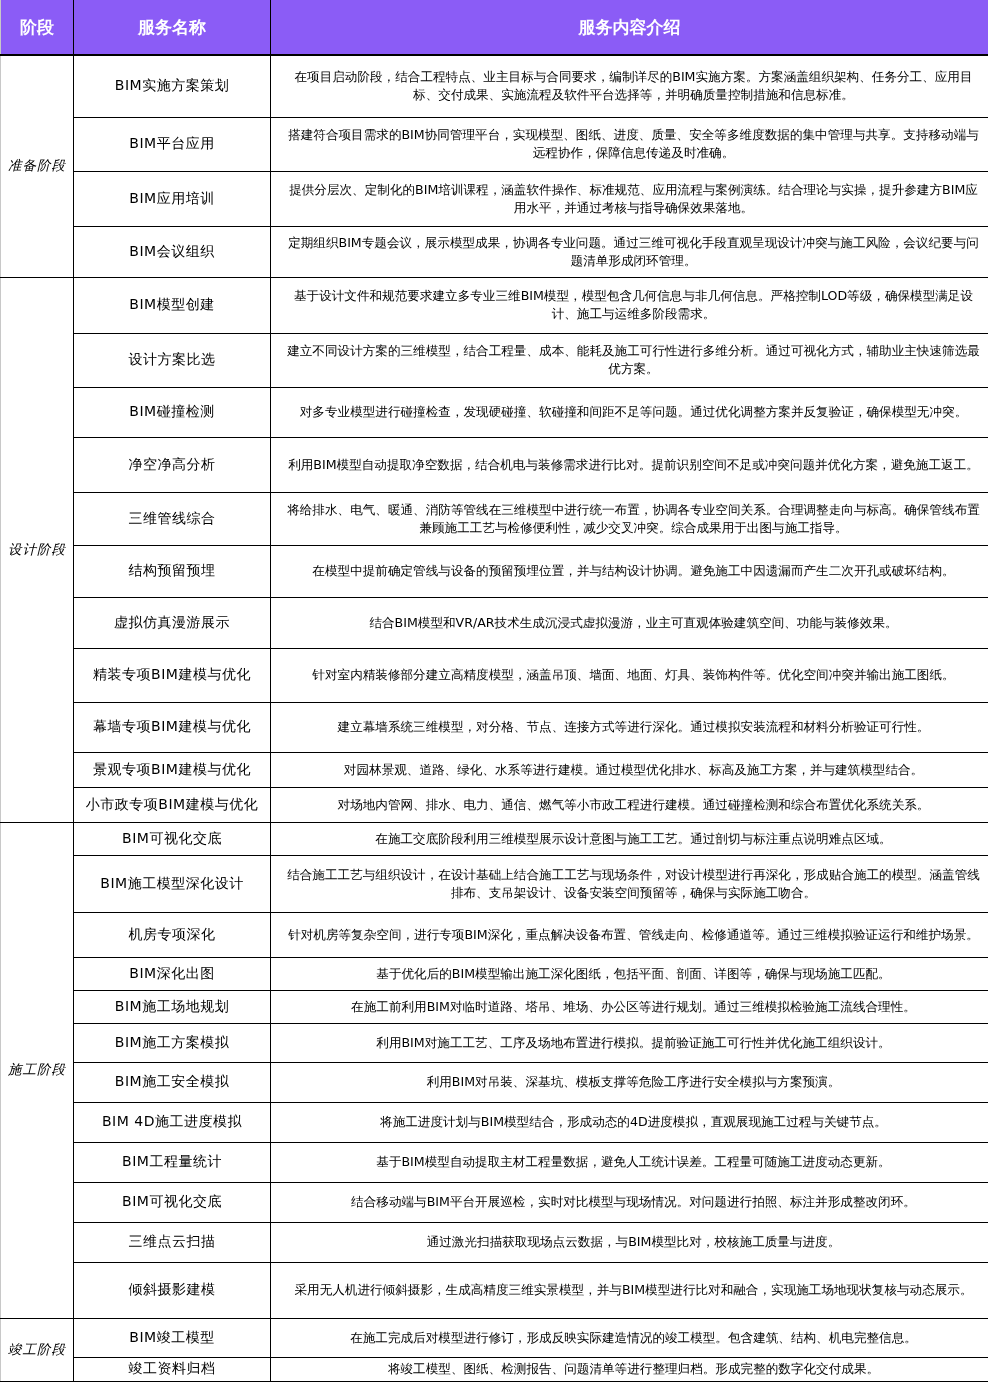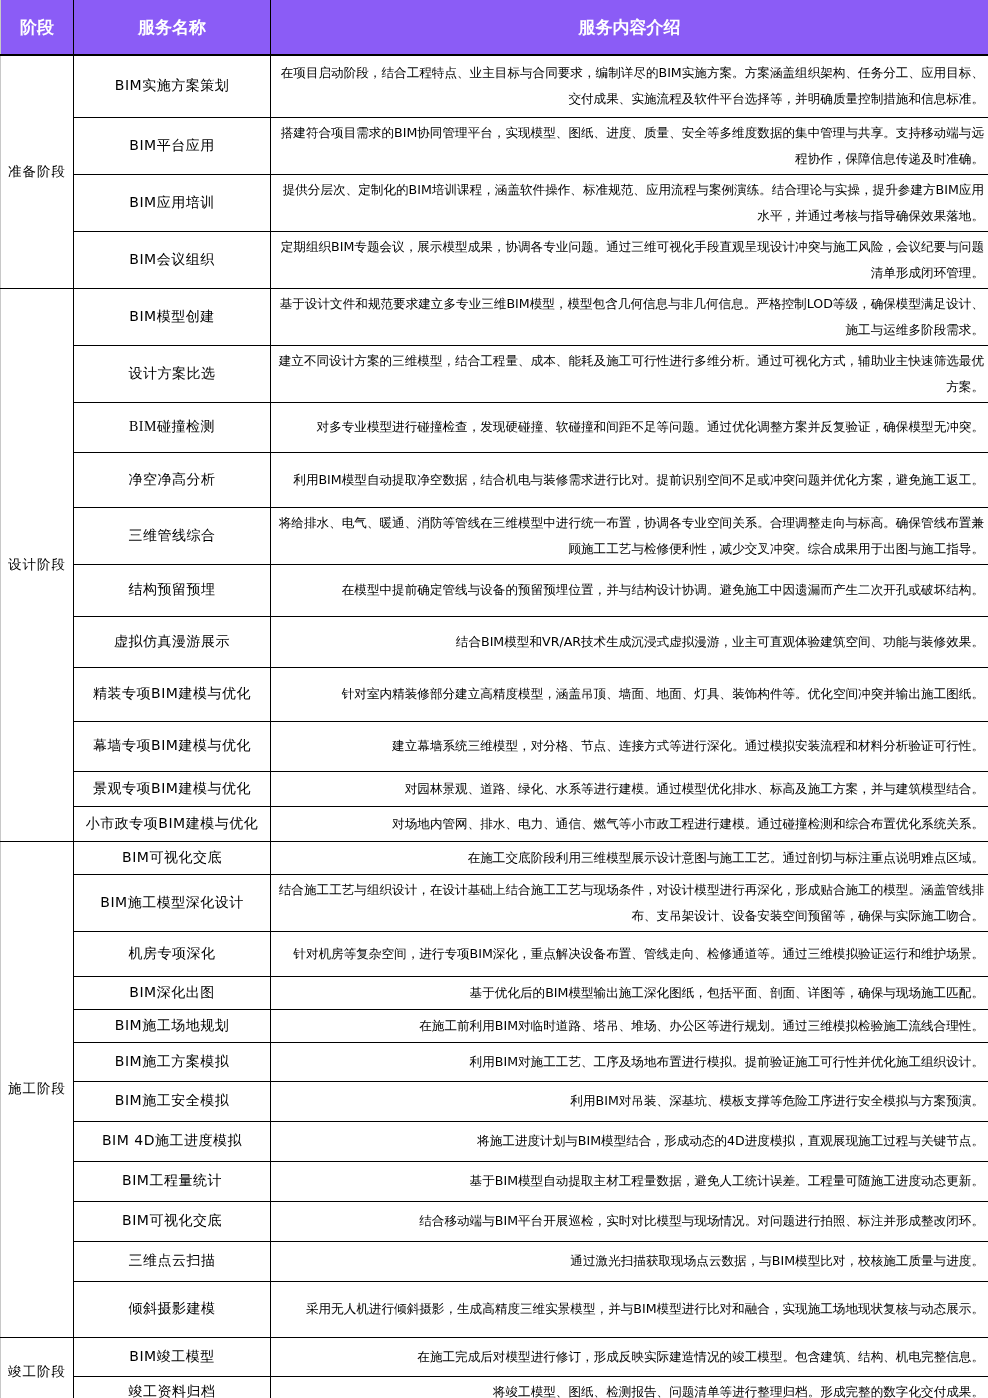--- a/index.html
+++ b/index.html
@@ -5,23 +5,23 @@
   html, body { margin: 0; padding: 0; background: #ffffff; }
   body { width: 988px; height: 1398px; overflow: hidden; font-family: "DejaVu Sans", "Liberation Sans", sans-serif; }
   table { border-collapse: collapse; table-layout: fixed; width: 988px; }
   th {
     background: #8b5cf6; color: #ffffff; font-weight: bold; font-size: 17px;
     height: 54px; border-right: 1px solid #000; border-bottom: 2px solid #000; padding: 0;
     text-align: center; vertical-align: middle;
   }
   th.stage-h { border-left: 1px solid #c8c8c8; border-right: 1px solid #000; }
   td { border: 1px solid #000; padding: 0; vertical-align: middle; color: #000; font-size: 13px; }
-  td.stage { text-align: center; border-left: 1px solid #c8c8c8; font-size: 13.5px; letter-spacing: 1px; }
+  td.stage { text-align: center; border-left: 1px solid #c8c8c8; font-size: 13.5px; letter-spacing: 1px; font-style: italic; }
   td.name { text-align: center; font-size: 14px; letter-spacing: 0.5px; }
-  td.desc { text-align: right; padding: 2px 4px 2px 0; line-height: 26px; font-size: 12.6px; }
+  td.desc { text-align: center; padding: 2px 4px 2px 12px; line-height: 18px; font-size: 12.6px; }
 </style>
 </head>
 <body>
 
 <table>
   <colgroup>
     <col style="width:73px">
     <col style="width:197px">
     <col style="width:718px">
   </colgroup>
@@ -52,21 +52,21 @@
       </tr>
       <tr style="height: 56px;">
         <td class="stage" rowspan="11">设计阶段</td>
         <td class="name">BIM模型创建</td>
         <td class="desc">基于设计文件和规范要求建立多专业三维BIM模型，模型包含几何信息与非几何信息。严格控制LOD等级，确保模型满足设计、施工与运维多阶段需求。</td>
       </tr>
       <tr style="height: 54px;">
         <td class="name">设计方案比选</td>
         <td class="desc">建立不同设计方案的三维模型，结合工程量、成本、能耗及施工可行性进行多维分析。通过可视化方式，辅助业主快速筛选最优方案。</td>
       </tr>
-      <tr style="height: 50px; font-family: Liberation Serif, serif;">
+      <tr style="height: 50px;">
         <td class="name">BIM碰撞检测</td>
         <td class="desc">对多专业模型进行碰撞检查，发现硬碰撞、软碰撞和间距不足等问题。通过优化调整方案并反复验证，确保模型无冲突。</td>
       </tr>
       <tr style="height: 55px;">
         <td class="name">净空净高分析</td>
         <td class="desc">利用BIM模型自动提取净空数据，结合机电与装修需求进行比对。提前识别空间不足或冲突问题并优化方案，避免施工返工。</td>
       </tr>
       <tr style="height: 53px;">
         <td class="name">三维管线综合</td>
         <td class="desc">将给排水、电气、暖通、消防等管线在三维模型中进行统一布置，协调各专业空间关系。合理调整走向与标高。确保管线布置兼顾施工工艺与检修便利性，减少交叉冲突。综合成果用于出图与施工指导。</td>

